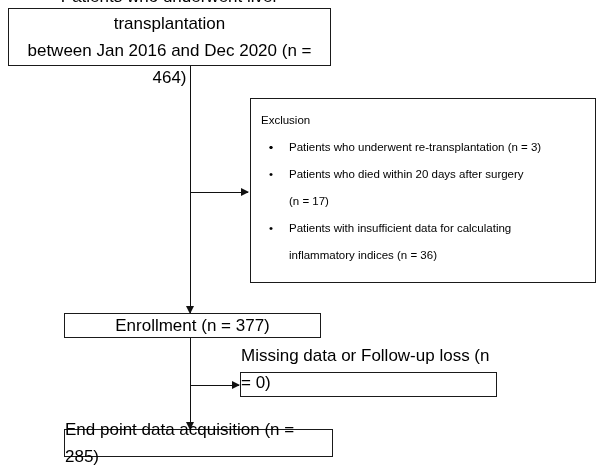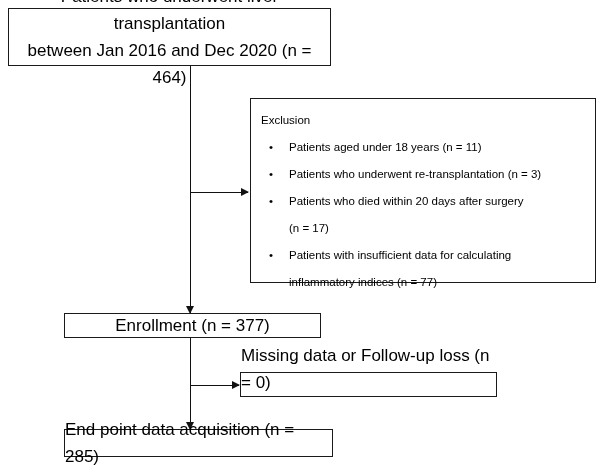--- a/index.html
+++ b/index.html
@@ -131,35 +131,34 @@
   <div class="arrow-down" id="arrow-enrollment-head"></div>
 
   <div class="hline" id="arrow-excl-line"></div>
   <div class="arrow-right" id="arrow-excl-head"></div>
 
   <div class="box" id="box-exclusion">
     <div id="exclusion-title">Exclusion</div>
     <ul class="excl-list">
       <li class="excl-item">
         <span class="excl-bullet">•</span>
-        <span class="excl-text" style="white-space: pre-line;">Patients aged under 18 years (n = 11)</span>
       </li>
       <li class="excl-item">
         <span class="excl-bullet">•</span>
         <span class="excl-text" style="white-space: pre-line;">Patients who underwent re-transplantation (n = 3)</span>
       </li>
       <li class="excl-item">
         <span class="excl-bullet">•</span>
         <span class="excl-text" style="white-space: pre-line;">Patients who died within 20 days after surgery
 (n = 17)</span>
       </li>
       <li class="excl-item">
         <span class="excl-bullet">•</span>
         <span class="excl-text" style="white-space: pre-line;">Patients with insufficient data for calculating
-inflammatory indices (n = 77)</span>
+inflammatory indices (n = 36)</span>
       </li>
     </ul>
   </div>
 
   <div class="box" id="box-enrollment">
     <div class="box-text" style="white-space: pre-line;">Enrollment (n = 377)</div>
   </div>
 
   <div class="vline" id="trunk-2"></div>
   <div class="arrow-down" id="arrow-endpoint-head"></div>

